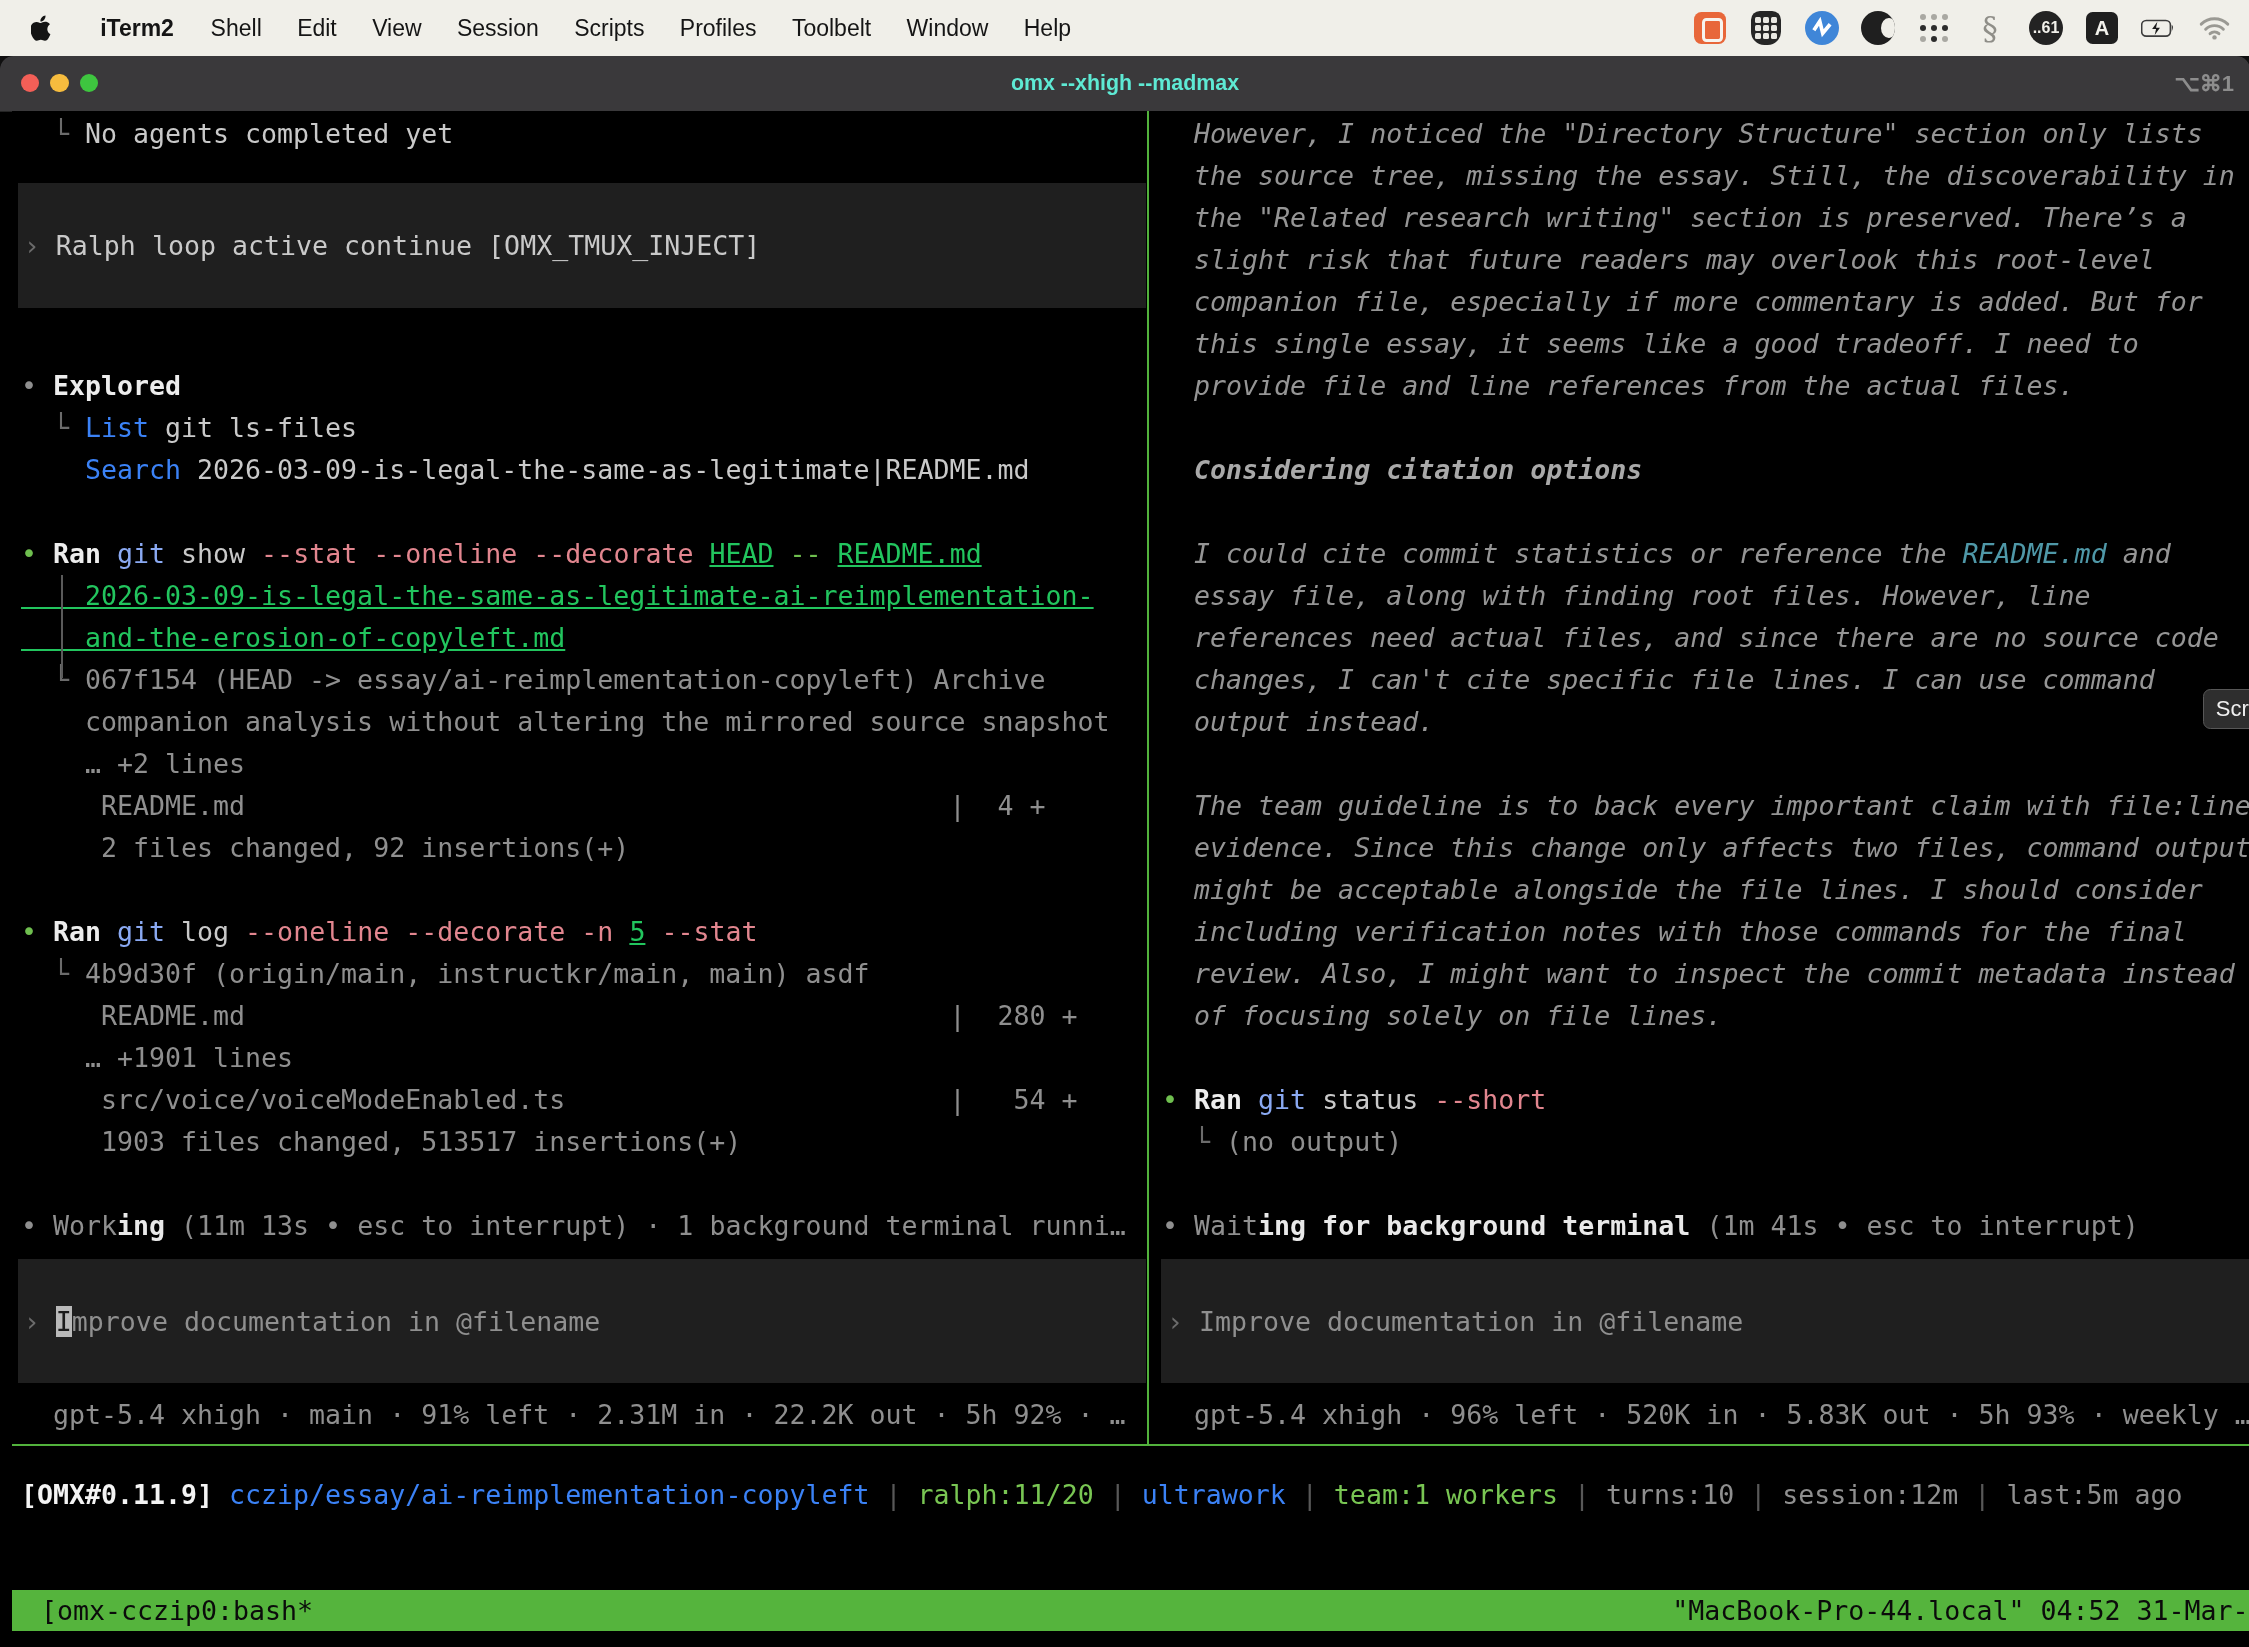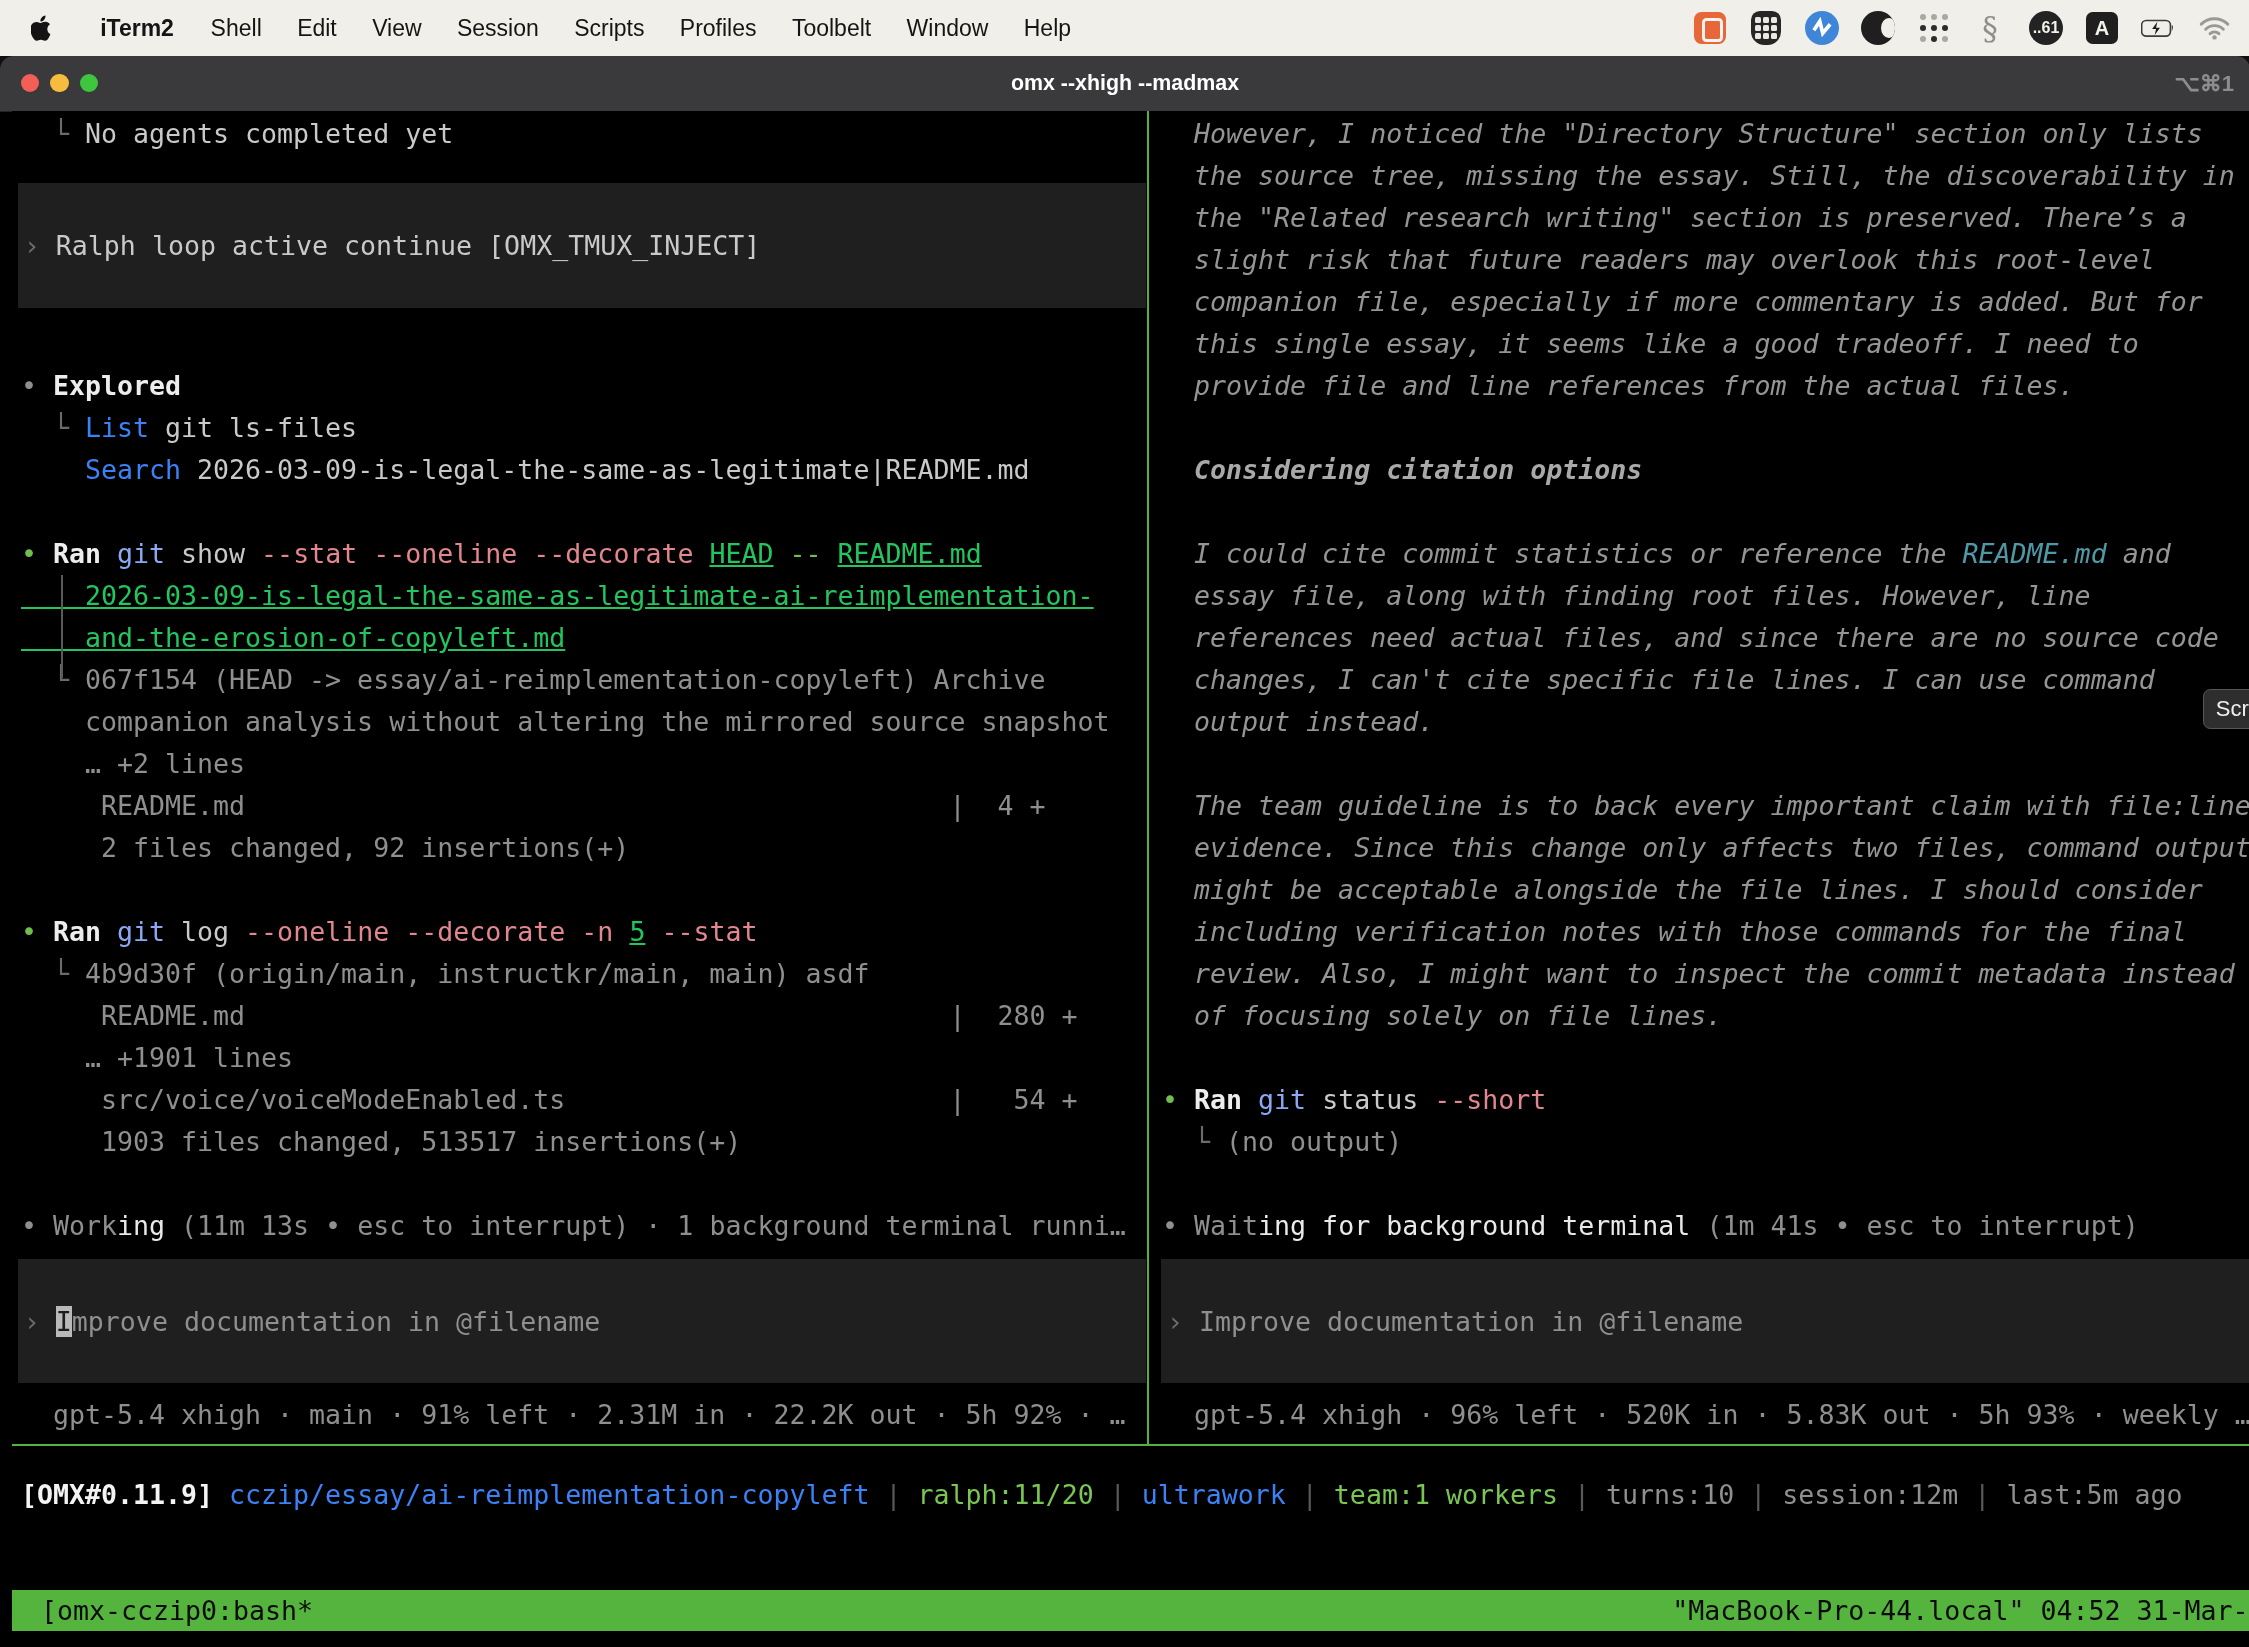--- a/index.html
+++ b/index.html
@@ -31,21 +31,21 @@
   .ic-a{width:32px;height:32px;border-radius:6.6px;background:#1f1f1f;color:#f2f1eb;display:flex;align-items:center;justify-content:center;
     font-size:20px;font-weight:700;font-family:"Liberation Sans",sans-serif;}
 
   
   .window{position:absolute;left:0;top:56px;width:2250px;height:1591px;background:#000;border-radius:13.3px 13.3px 0 0;overflow:hidden;}
   .titlebar{position:absolute;left:0;top:0;width:100%;height:55px;background:#3a393b;border-bottom:0.7px solid #242424;}
   .lights{position:absolute;left:20.7px;top:17.7px;display:flex;gap:11px;}
   .light{width:18.5px;height:18.5px;border-radius:50%;}
   .l-red{background:#f35f57;}.l-yel{background:#f6bc3e;}.l-grn{background:#3ec63f;}
   .win-title{position:absolute;left:0;right:0;top:0;height:55px;line-height:55px;text-align:center;
-    color:#ffffff;font-size:21.4px;font-family:"Liberation Sans",sans-serif;font-weight:700;}
+    color:#5eead4;font-size:21.4px;font-family:"Liberation Sans",sans-serif;font-weight:700;}
   .win-shortcut{position:absolute;right:16px;top:0;height:55px;line-height:55px;color:#8d8d8d;
     font-size:22px;font-family:"Liberation Sans",sans-serif;font-weight:700;}
 
   
   .terminal{position:absolute;left:12px;top:55px;width:2250px;height:1537px;background:#000;font-size:26.6px;}
   .pane{position:absolute;top:1.5px;}
   .pane-left{left:8.9px;width:1119px;}
   .pane-right{left:1150px;width:1098px;}
   .term-line{height:42px;line-height:42px;white-space:pre;overflow:hidden;}
 
@@ -56,21 +56,21 @@
   .c-dim2{color:#6b6b6b;}
   .c-dim3{color:#585858;}
   .c-cyan{color:#3b82f6;}
   .c-blue{color:#8aa9f2;}
   .c-red{color:#e2868f;}
   .c-green{color:#6fbf4f;}
   .c-lav{color:#22c55e;text-decoration:underline;}
   .c-it{color:#959595;font-style:italic;}
   .c-itb{color:#a9a9a9;font-style:italic;font-weight:700;}
   .c-itcy{color:#4f98a8;font-style:italic;}
-  .c-shim{color:#e9e9e9;font-weight:400;}
+  .c-shim{color:#e9e9e9;font-weight:700;}
   .c-cur{background:#b9b9b9;color:#1c1c1c;}
   .c-omxg{color:#79c653;}
 
   .cmdbox{position:absolute;background:#1f1f1f;display:flex;align-items:center;white-space:pre;padding-left:5.9px;}
   .ralph-box{left:5.9px;top:72px;width:1122px;height:125px;}
   .input-left{left:5.9px;top:1148px;width:1122px;height:124px;}
   .input-right{left:1149px;top:1148px;width:1101px;height:124px;}
   .statusline{position:absolute;top:1283px;height:42px;line-height:42px;white-space:pre;}
   .status-left{left:8.9px;}
   .status-right{left:1150px;}

